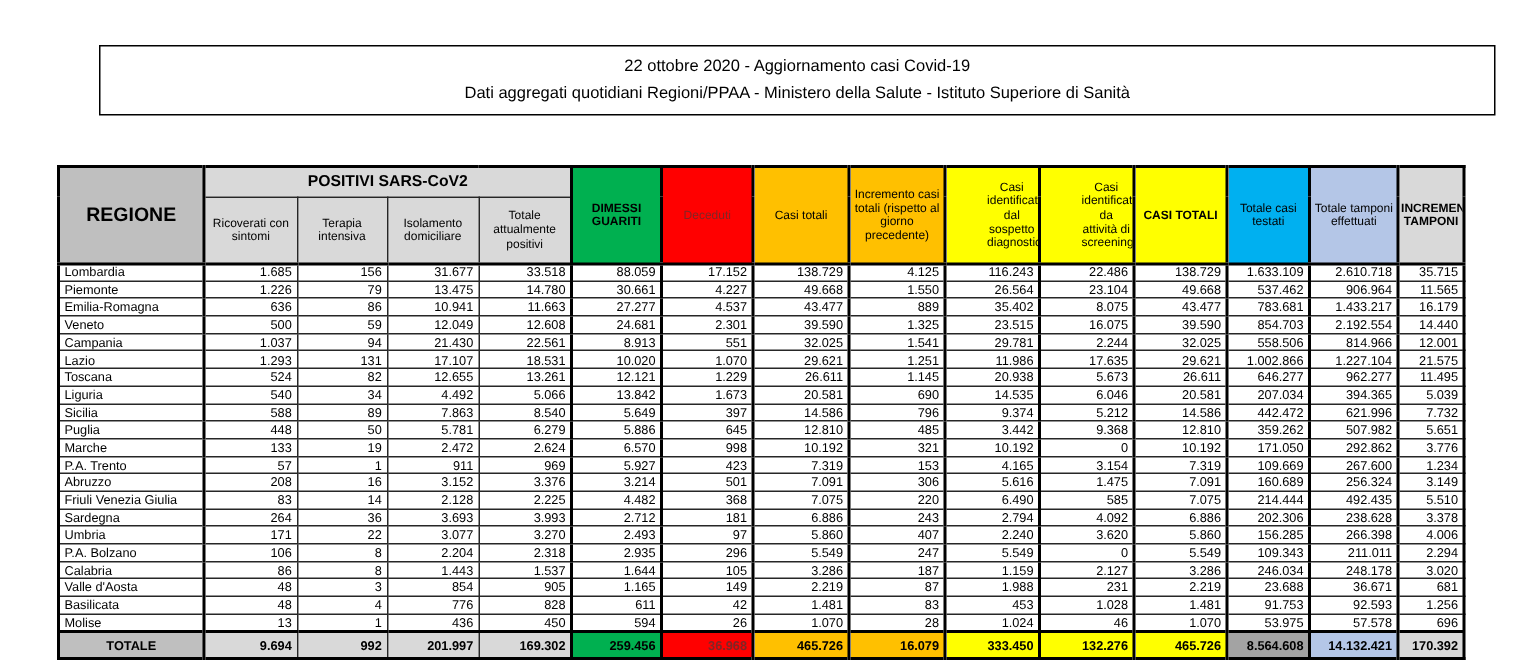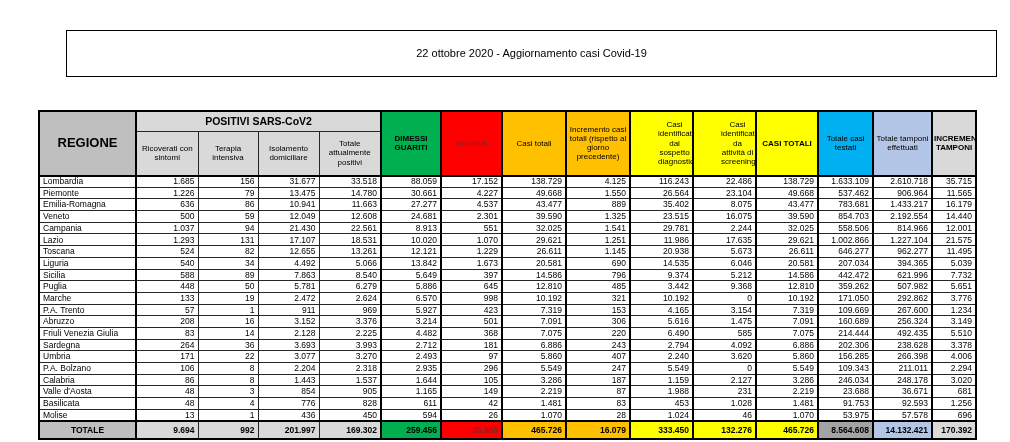--- a/index.html
+++ b/index.html
@@ -51,20 +51,21 @@
   .t-yellow{ background:#FFFF00; }
   .t-cyan  { background:#a3a3a3; }
   .t-peri  { background:#B4C6E7; }
   .t-grayl { background:#D9D9D9; }
 </style>
 </head>
 <body>
 
 <div class="title-box">
   <div>22 ottobre 2020 - Aggiornamento casi Covid-19</div>
+  <div>Dati aggregati quotidiani Regioni/PPAA - Ministero della Salute - Istituto Superiore di Sanità</div>
 </div>
 
 <table class="covid">
   <colgroup>
     <col style="width:97px">
       <col style="width:62px">
       <col style="width:60px">
       <col style="width:61px">
     <col style="width:62px">
       <col style="width:60px">

